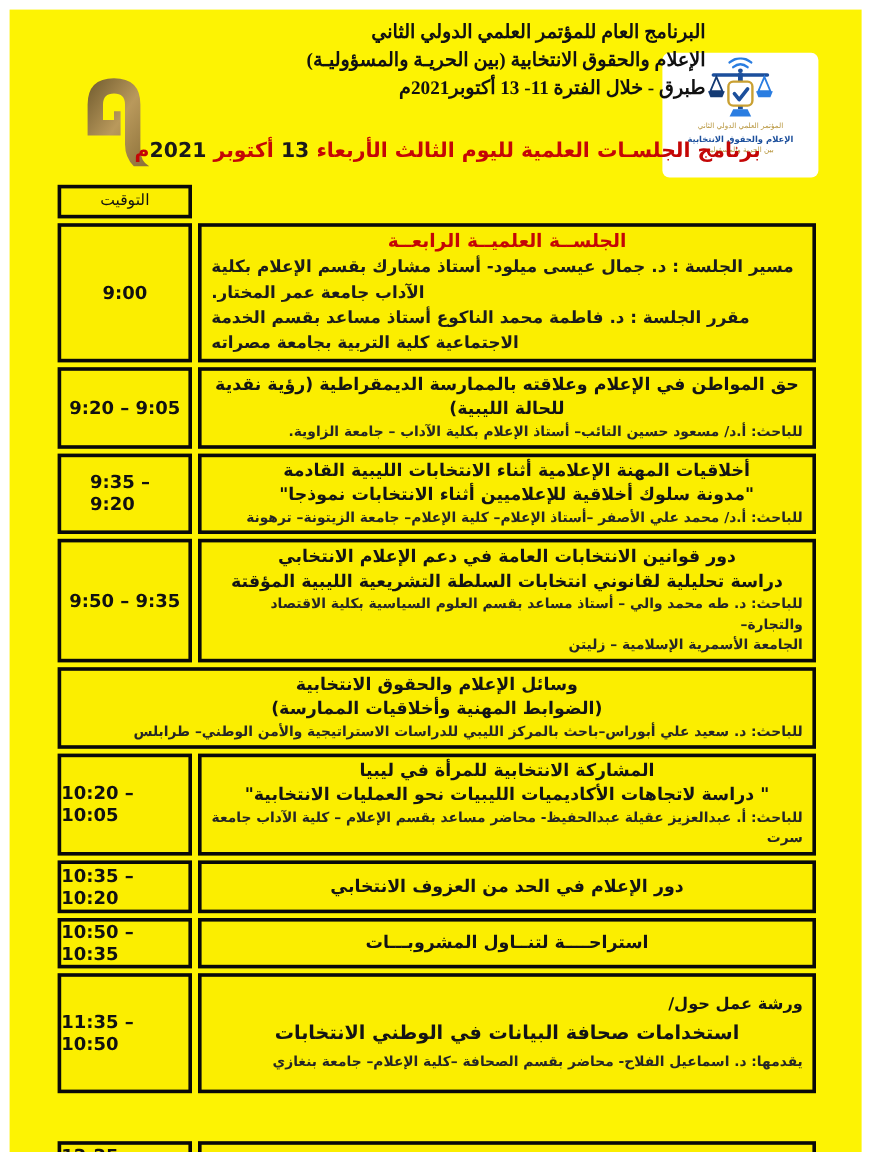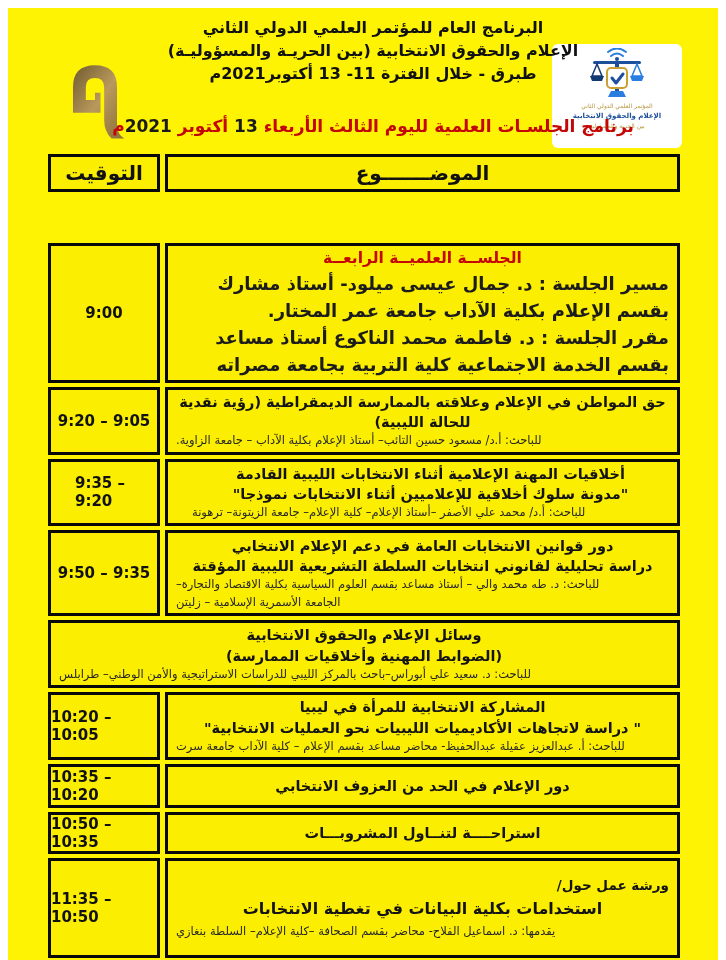--- a/index.html
+++ b/index.html
@@ -7,21 +7,21 @@
     width:726px;height:960px;background:#ffffff;position:relative;overflow:hidden;
     font-family:"DejaVu Sans", sans-serif;
   }
   .sheet{
     position:absolute;top:8px;left:8px;right:8px;bottom:0;
     background:#fdf303;
   }
   
   .hdr{position:relative;height:138px;}
   .hdr-titles{
-    position:absolute;top:8px;right:130px;left:150px;text-align:center;direction:rtl;
+    position:absolute;top:8px;right:130px;left:150px;direction:rtl;font-family:Liberation Serif, serif;
   }
   .hdr-line{font-weight:bold;color:#111;font-size:16px;line-height:1.45;}
   .banner{
     position:absolute;top:108px;right:60px;left:80px;text-align:center;direction:rtl;
     font-weight:bold;font-size:17px;letter-spacing:.2px;
   }
   .banner .rd{color:#c40606;}
   .banner .bk{color:#1a1a1a;}
   
   .gold-logo{position:absolute;top:48px;left:52px;width:92px;height:88px;}
@@ -41,30 +41,30 @@
   .cell{border:3px solid #090909;background:#fbee00;box-sizing:border-box;}
   .time-cell{
     width:112px;flex:none;display:flex;align-items:center;justify-content:center;
     font-weight:bold;font-size:15px;color:#111;direction:ltr;
   }
   .subj-cell{
     flex:1;display:flex;flex-direction:column;justify-content:center;
     padding:2px 8px;direction:rtl;
   }
   .ln{line-height:1.4;}
-  .ln.hdr-col{font-weight:bold;font-size:20px;text-align:center;color:#111;}
+  .ln.hdr-col{font-weight:normal;font-size:13px;color:#111;}
   .ln.red-title{color:#c40606;font-weight:bold;font-size:15.5px;text-align:center;}
   .ln.title{color:#141414;font-weight:bold;font-size:14.5px;text-align:center;}
   .ln.title-lg{color:#141414;font-weight:bold;font-size:16px;text-align:center;margin:3px 0;}
-  .ln.detail{color:#262626;font-size:11.5px;text-align:left;line-height:1.5;}
-  .ln.detail-b{color:#1c1c1c;font-weight:bold;font-size:18px;text-align:right;line-height:1.5;}
+  .ln.detail{color:#262626;font-size:11.5px;text-align:right;line-height:1.5;font-weight:bold;}
+  .ln.detail-b{color:#1c1c1c;font-weight:bold;font-size:14px;text-align:left;line-height:1.5;}
   .ln.label-right{color:#141414;font-weight:bold;font-size:13.5px;text-align:right;}
   
   .tbl > .trow:nth-child(1) .cell{min-height:28px;}
-  .tbl > .trow:nth-child(2) .cell{min-height:72px;margin-top:47px;}
+  .tbl > .trow:nth-child(2) .cell{min-height:72px;}
   .tbl > .trow:nth-child(3) .cell{min-height:50px;}
   .tbl > .trow:nth-child(4) .cell{min-height:62px;padding-left:24px;}
   .tbl > .trow:nth-child(5) .cell{min-height:86px;}
   .tbl > .trow:nth-child(6) .cell{min-height:66px;}
   .tbl > .trow:nth-child(7) .cell{min-height:60px;}
   .tbl > .trow:nth-child(8) .cell{min-height:44px;}
   .tbl > .trow:nth-child(9) .cell{min-height:28px;}
   .tbl > .trow:nth-child(10) .cell{min-height:100px;}
   .tbl > .trow:nth-child(11) .cell{min-height:22px;margin-top:36px;}
   .tbl > .trow:nth-child(12) .cell{min-height:26px;}
@@ -117,23 +117,20 @@
     </div>
 
     <div class="banner"><span class="rd">برنامج الجلسـات العلمية لليوم الثالث الأربعاء </span><span class="bk">13</span><span class="rd"> أكتوبر </span><span class="bk">2021</span><span class="rd">م</span></div>
   </div>
 
   <div class="tbl">
       <div class="trow">
         <div class="cell time-cell">
           <div class="ln hdr-col">التوقيت</div>
         </div>
-        <div class="cell subj-cell">
-          <div class="ln hdr-col">الموضـــــــوع</div>
-        </div>
       </div>
       <div class="trow">
         <div class="cell time-cell">9:00</div>
         <div class="cell subj-cell">
           <div class="ln red-title">الجلســة العلميــة الرابعــة</div>
           <div class="ln detail-b">مسير الجلسة : د. جمال عيسى ميلود- أستاذ مشارك بقسم الإعلام بكلية الآداب جامعة عمر المختار.</div>
           <div class="ln detail-b">مقرر الجلسة : د. فاطمة محمد الناكوع أستاذ مساعد بقسم الخدمة الاجتماعية كلية التربية بجامعة مصراته</div>
         </div>
       </div>
       <div class="trow">
@@ -184,22 +181,22 @@
       <div class="trow">
         <div class="cell time-cell">10:50 –10:35</div>
         <div class="cell subj-cell">
           <div class="ln title">استراحــــة لتنــاول المشروبـــات</div>
         </div>
       </div>
       <div class="trow">
         <div class="cell time-cell">11:35 – 10:50</div>
         <div class="cell subj-cell">
           <div class="ln label-right">ورشة عمل حول/</div>
-          <div class="ln title-lg">استخدامات بكلية البيانات في تغطية الانتخابات</div>
-          <div class="ln detail">يقدمها: د. اسماعيل الفلاح- محاضر بقسم الصحافة –كلية الإعلام– السلطة بنغازي</div>
+          <div class="ln title-lg">استخدامات صحافة البيانات في الوطني الانتخابات</div>
+          <div class="ln detail">يقدمها: د. اسماعيل الفلاح- محاضر بقسم الصحافة –كلية الإعلام– جامعة بنغازي</div>
         </div>
       </div>
       <div class="trow">
         <div class="cell time-cell">12:25 – 11:35</div>
         <div class="cell subj-cell">
           <div class="ln title">المهنية وحوار</div>
         </div>
       </div>
       <div class="trow">
         <div class="cell time-cell"></div>

